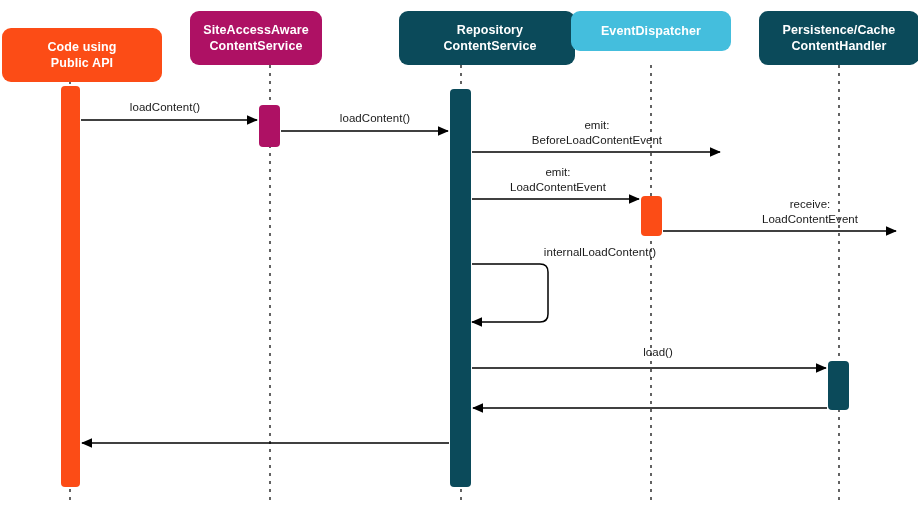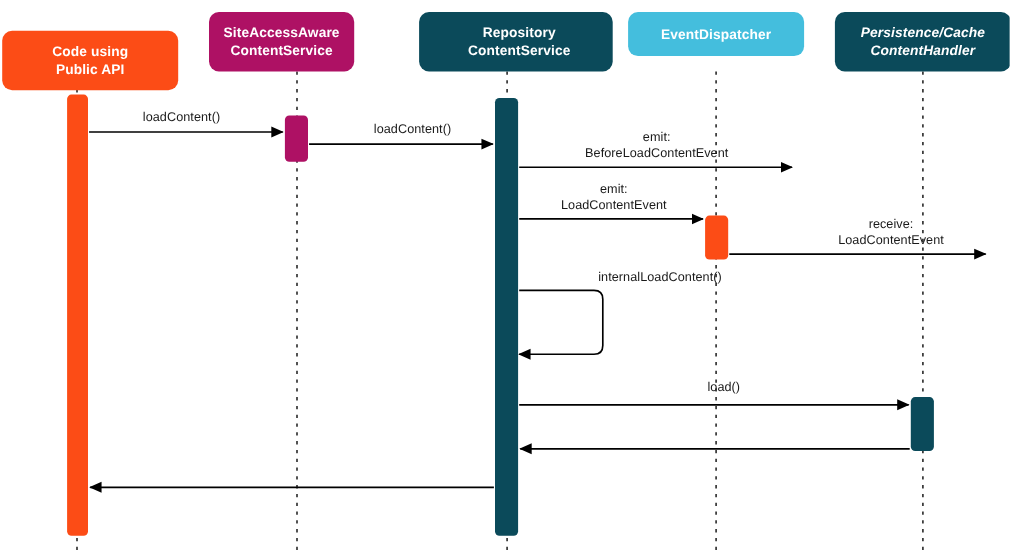--- a/index.html
+++ b/index.html
@@ -92,28 +92,28 @@
 
   <div id="participants-layer">
       <div class="participant-box" style="left: 2px; top: 28px; width: 160px; height: 54px; background: rgb(252, 76, 22);">
         <span class="participant-label">Code using
 Public API</span>
       </div>
       <div class="participant-box" style="left: 190px; top: 11px; width: 132px; height: 54px; background: rgb(174, 17, 100);">
         <span class="participant-label">SiteAccessAware
 ContentService</span>
       </div>
-      <div class="participant-box" style="left: 381px; top: 11px; width: 176px; height: 54px; background: rgb(11, 74, 90); padding-left: 12px;">
+      <div class="participant-box" style="left: 399px; top: 11px; width: 176px; height: 54px; background: rgb(11, 74, 90); padding-left: 12px;">
         <span class="participant-label">Repository
 ContentService</span>
       </div>
       <div class="participant-box" style="left: 571px; top: 11px; width: 160px; height: 40px; background: rgb(68, 190, 221);">
         <span class="participant-label">EventDispatcher</span>
       </div>
-      <div class="participant-box" style="left: 759px; top: 11px; width: 160px; height: 54px; background: rgb(11, 74, 90); font-style: italic;">
+      <div class="participant-box" style="left: 759px; top: 11px; width: 160px; height: 54px; background: rgb(11, 74, 90);">
         <span class="participant-label">Persistence/Cache
 ContentHandler</span>
       </div>
     </div>
 
   <div id="labels-layer">
       <div class="msg-label" style="left: 165px; top: 100px;">loadContent()</div>
       <div class="msg-label" style="left: 375px; top: 111px;">loadContent()</div>
       <div class="msg-label" style="left: 597px; top: 118px;">emit:
 BeforeLoadContentEvent</div>

